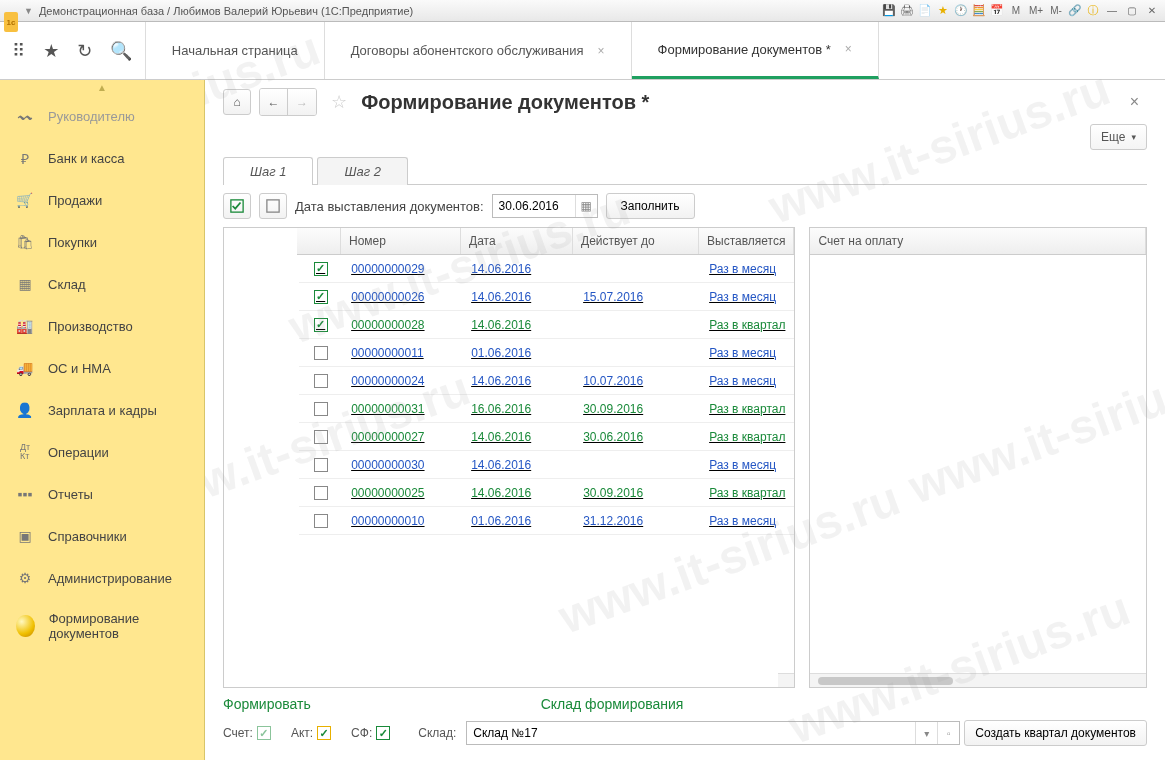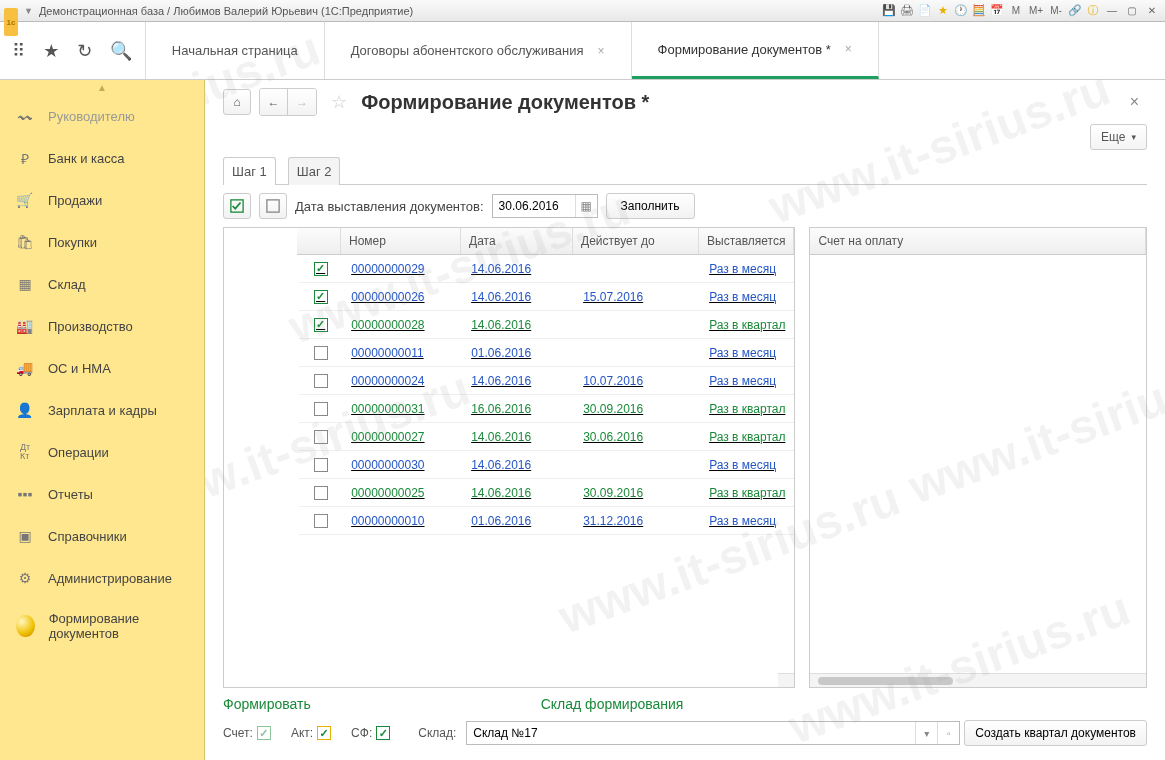--- a/index.html
+++ b/index.html
@@ -1,21 +1,21 @@
 <!DOCTYPE html>
 <html><head>
 <meta charset="utf-8">
 <style>
 * { box-sizing: border-box; margin: 0; padding: 0; }
 body { font-family: Arial, sans-serif; font-size: 12px; background: #f0f0f0; width: 1165px; height: 760px; overflow: hidden; position: relative; }
 .wm-text { position: absolute; font-size: 48px; color: #999; transform: rotate(-20deg); opacity: 0.12; font-weight: bold; pointer-events: none; white-space: nowrap; }
 
 
 .titlebar { height: 22px; background: linear-gradient(#fafafa,#e8e8e8); border-bottom: 1px solid #bbb; display: flex; align-items: center; padding: 0 4px; font-size: 11px; color: #555; }
-.titlebar .logo { width: 14px; height: 28px; background: #f8c040; border-radius: 2px; margin-right: 6px; display: flex; align-items: center; justify-content: center; font-size: 8px; font-weight: bold; color: #b07000; margin-top: 23px; }
+.titlebar .logo { width: 14px; height: 20px; background: #f8c040; border-radius: 2px; margin-right: 6px; display: flex; align-items: center; justify-content: center; font-size: 8px; font-weight: bold; color: #b07000; margin-top: 23px; }
 .titlebar .title-text { flex: 1; }
 .titlebar .win-controls { display: flex; gap: 2px; align-items: center; }
 .titlebar .tb-btn { width: 18px; height: 16px; display: flex; align-items: center; justify-content: center; font-size: 10px; color: #666; }
 .titlebar .tb-ico { width: 16px; height: 16px; display:flex; align-items:center; justify-content:center; font-size:11px; }
 
 
 .topstrip { height: 58px; background: #fff; border-bottom: 1px solid #ccc; display: flex; align-items: stretch; }
 .tool-icons { display: flex; align-items: center; padding: 0 12px; gap: 18px; border-right: 1px solid #ddd; }
 .tool-icons span { font-size: 18px; color: #555; cursor: pointer; }
 .tabs { display: flex; align-items: stretch; }
@@ -41,21 +41,21 @@
 .navgroup .navbtn { border:none; border-right:1px solid #ccc; border-radius:0; }
 .navgroup .navbtn:last-child { border-right:none; color:#bbb; }
 .star { font-size: 18px; color: #ccc; cursor: pointer; margin: 0 6px; }
 .page-title { font-size: 20px; font-weight: bold; color: #333; }
 .page-close { margin-left: auto; font-size: 16px; color: #888; cursor: pointer; padding: 4px 8px; }
 
 .more-row { display: flex; justify-content: flex-end; padding: 0 18px 6px; }
 .more-btn { border:1px solid #ccc; background: linear-gradient(#fff,#f4f4f4); border-radius:3px; padding: 5px 10px; font-size:12px; color:#555; cursor:pointer; display:flex; align-items:center; gap:6px; }
 
 .steps { display: flex; border-bottom: 1px solid #ccc; margin: 0 18px; }
-.step-tab { padding: 6px 8px; border: 1px solid #ccc; border-bottom: none; background: #f4f4f4; font-size: 13px; color: #555; position: relative; top: 1px; margin-right: 12px; border-radius: 3px 3px 0 0; cursor:pointer; }
+.step-tab { padding: 6px 26px; border: 1px solid #ccc; border-bottom: none; background: #f4f4f4; font-size: 13px; color: #555; position: relative; top: 1px; margin-right: 4px; border-radius: 3px 3px 0 0; cursor:pointer;font-style:italic; }
 .step-tab.active { background: #fff; }
 
 .toolbar-row { display: flex; align-items: center; gap: 8px; padding: 8px 18px; }
 .sqbtn { width: 28px; height: 26px; border:1px solid #ccc; background:linear-gradient(#fff,#f2f2f2); border-radius:3px; display:flex; align-items:center; justify-content:center; cursor:pointer; }
 .sqbtn svg { width:14px; height:14px; }
 .lbl { font-size:13px; color:#444; }
 .date-input { display:flex; align-items:center; border:1px solid #bbb; background:#fff; }
 .date-input input { border:none; padding:4px 6px; width:82px; font-size:12px; outline:none; }
 .date-input .cal { width:22px; height:22px; display:flex; align-items:center; justify-content:center; color:#888; font-size:12px; border-left:1px solid #ddd; cursor:pointer; }
 .fill-btn { border:1px solid #ccc; background:linear-gradient(#fff,#f2f2f2); border-radius:3px; padding:5px 14px; font-size:12px; cursor:pointer; }

